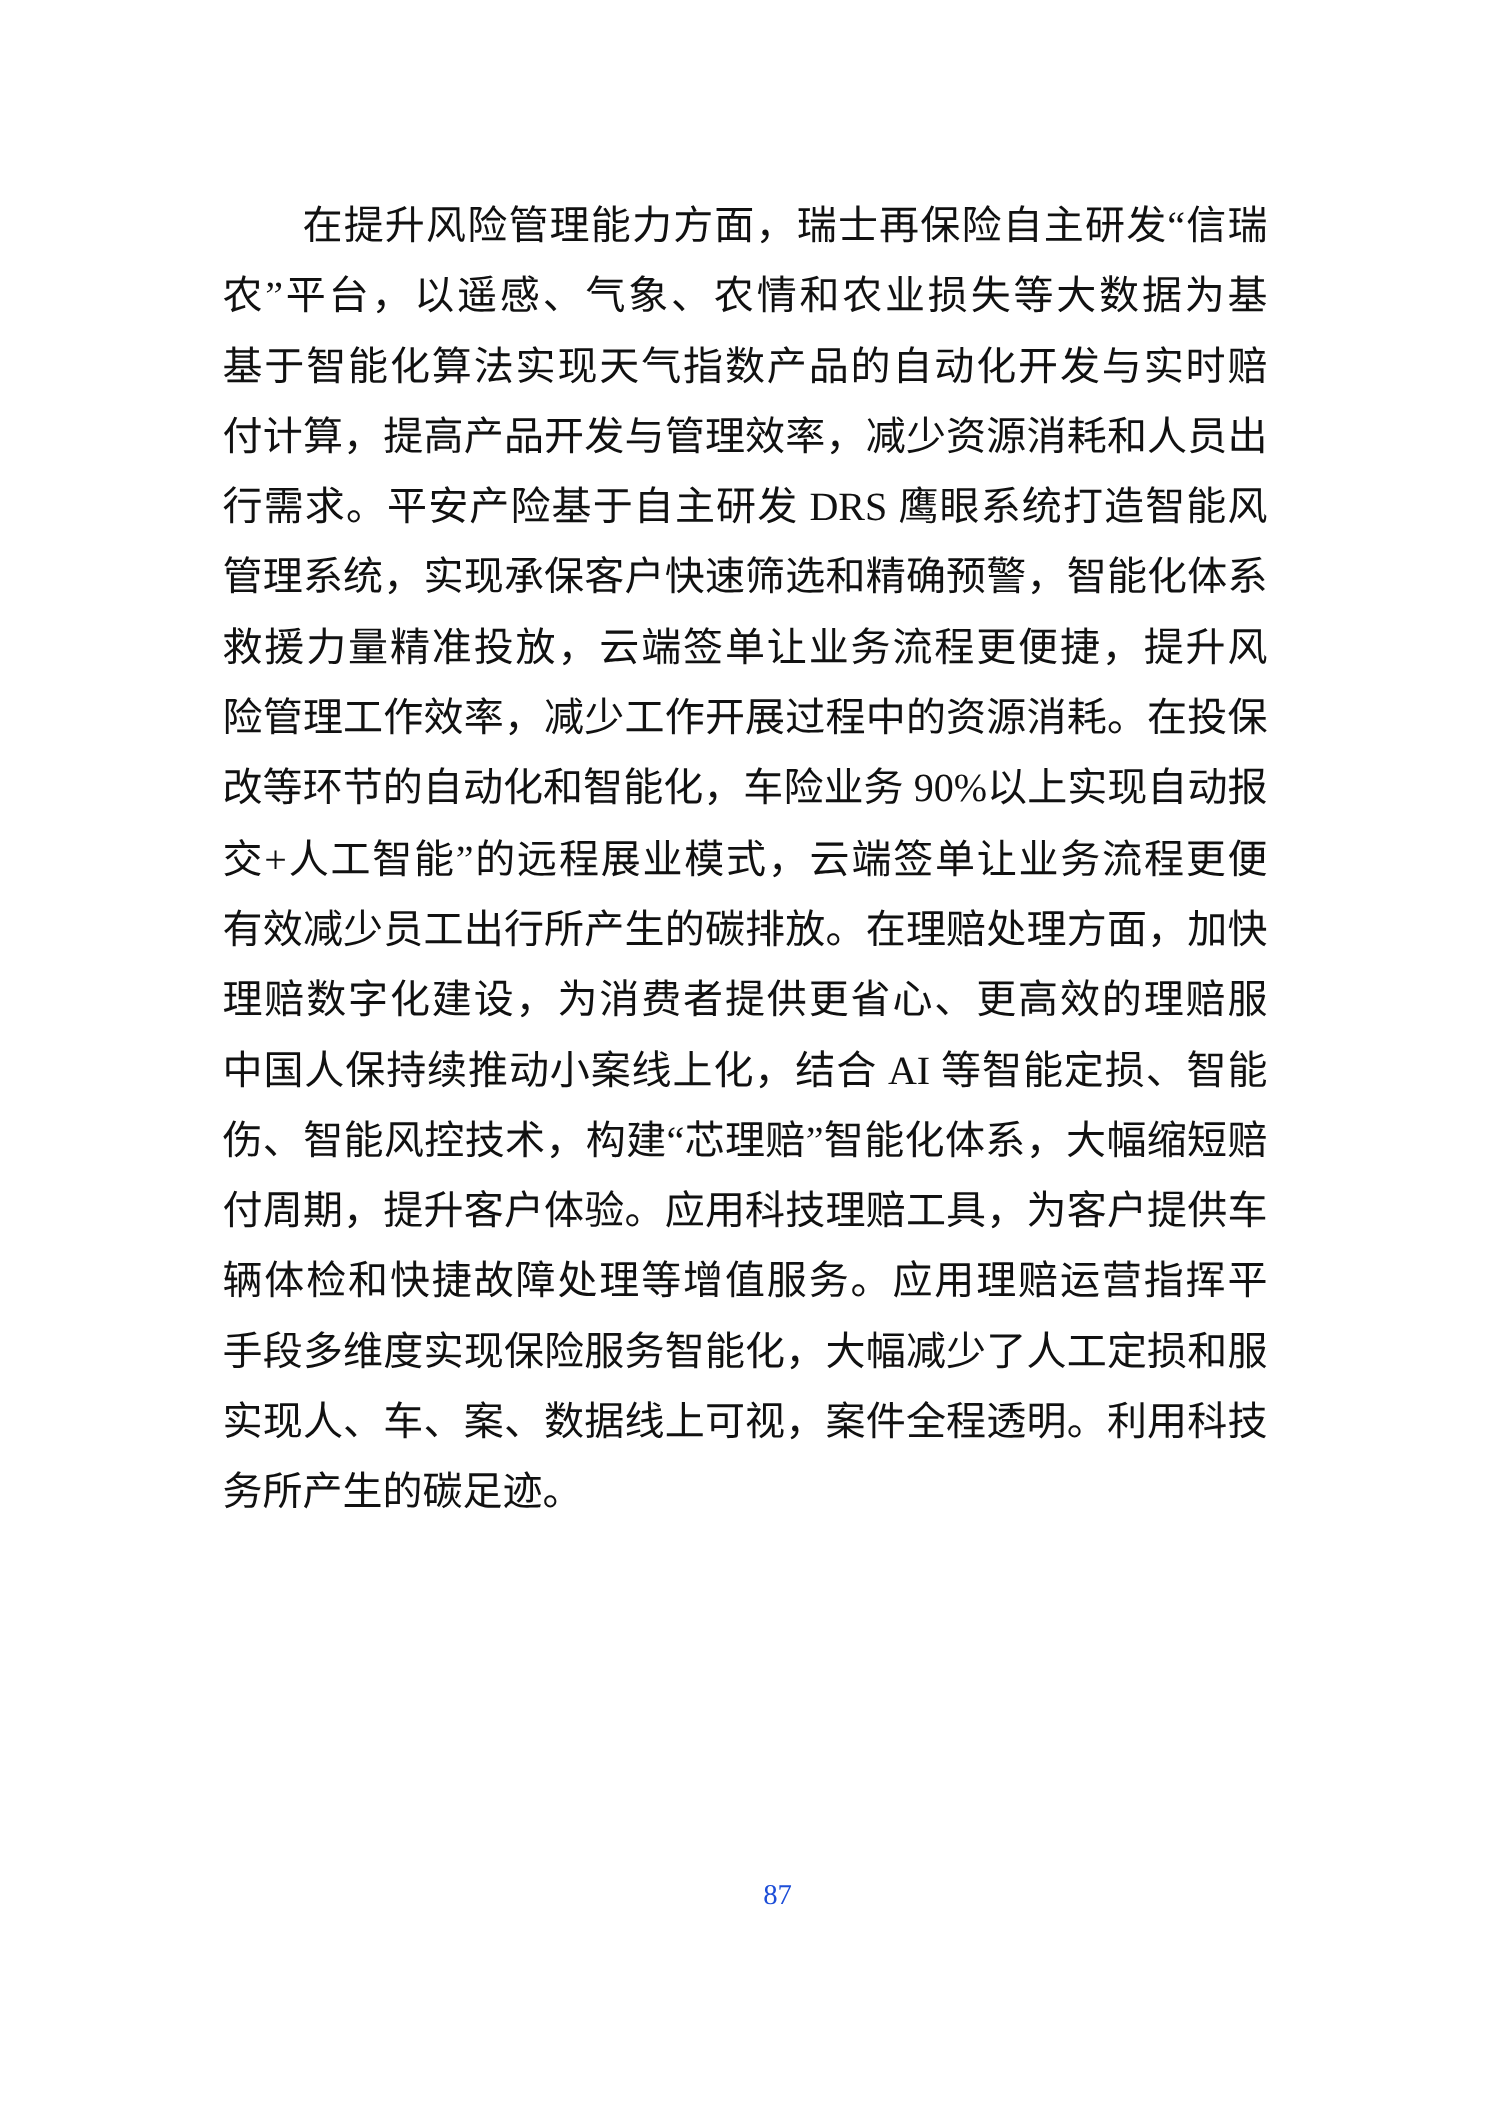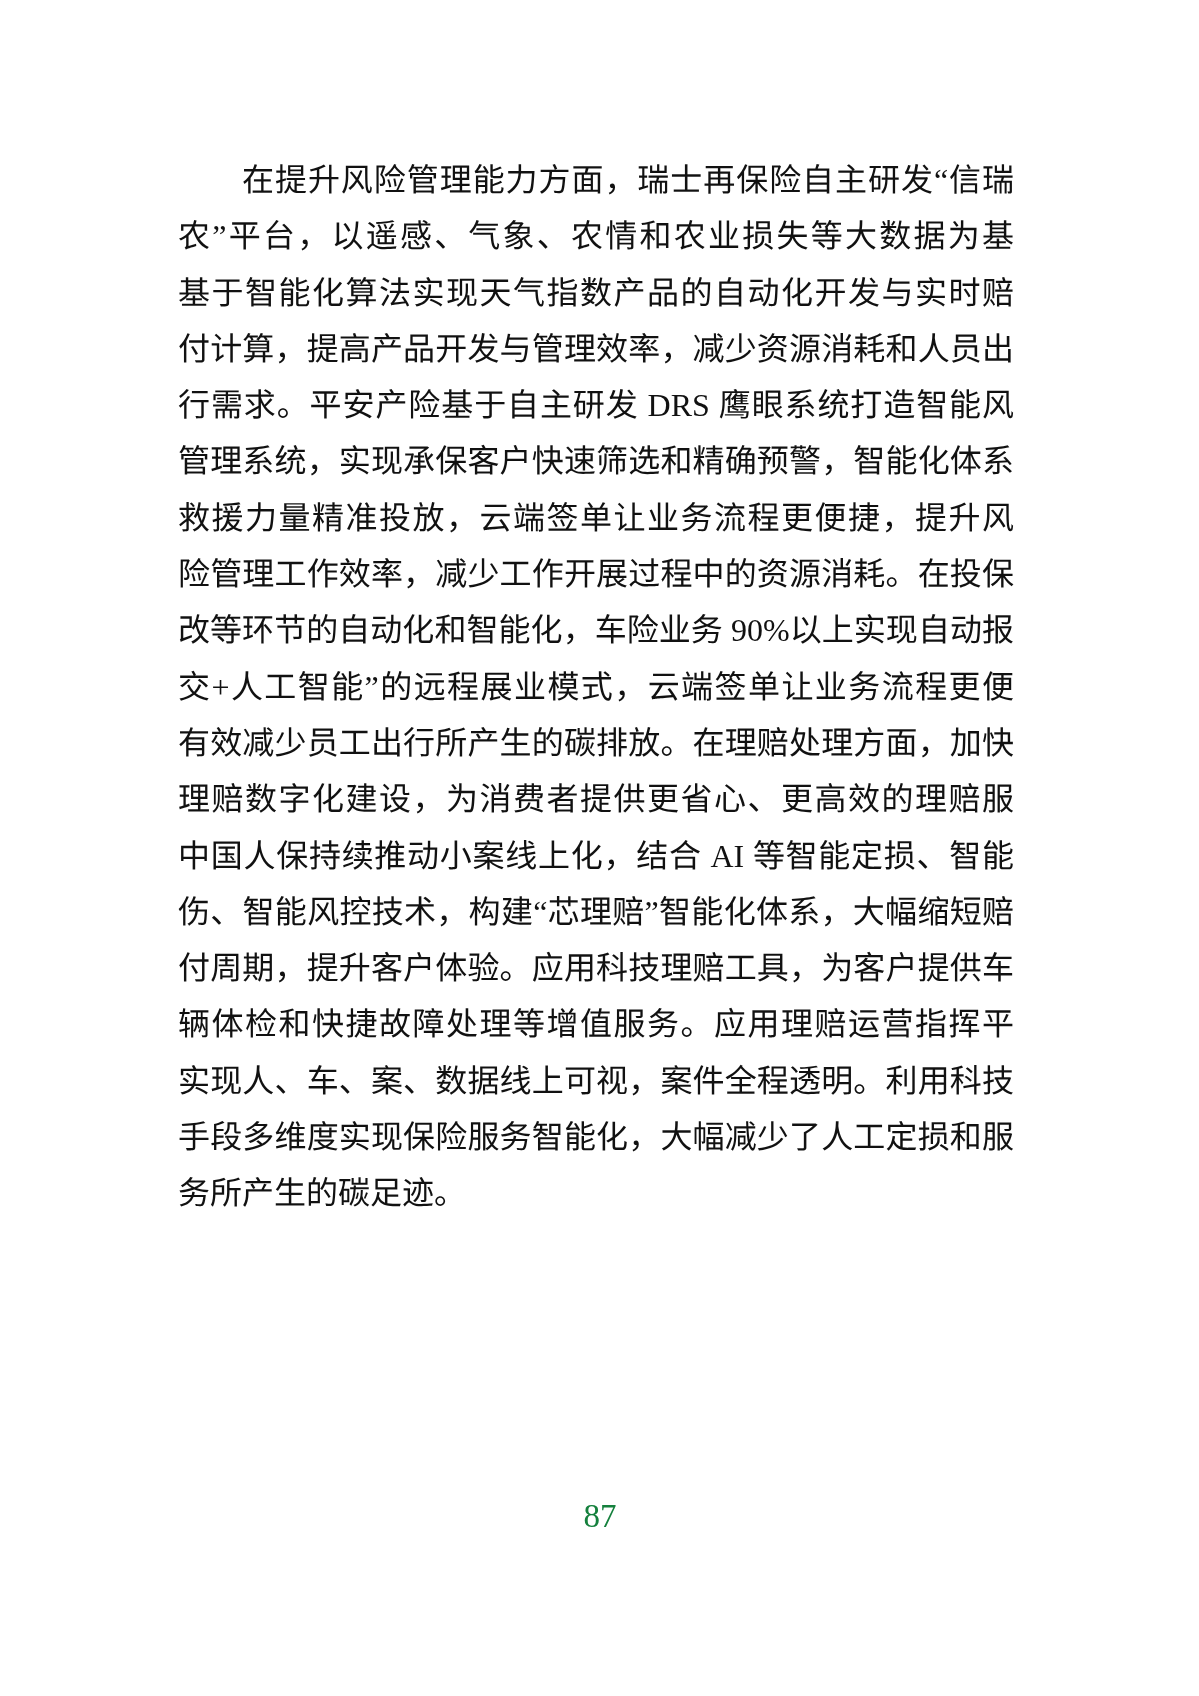--- a/index.html
+++ b/index.html
@@ -43,26 +43,26 @@
   }
   .line.first {
     text-indent: 64px;
   }
   .line.last {
     text-align: right;
     text-align-last: left;
   }
   .footer-pagenum {
     position: absolute;
-    left: 600px;
+    left: 622px;
     top: 1499px;
     transform: translateX(-50%);
-    font-size: 33px;
+    font-size: 23px;
     line-height: 34px;
-    color: #15803d;
+    color: #1d4ed8;
   }
 </style>
 </head>
 <body>
 
 <div class="page">
   <div class="textblock">
       <div class="line first">在提升风险管理能力方面，瑞士再保险自主研发“信瑞智</div>
       <div class="line">农”平台，以遥感、气象、农情和农业损失等大数据为基础，</div>
       <div class="line">基于智能化算法实现天气指数产品的自动化开发与实时赔</div>
@@ -72,18 +72,18 @@
       <div class="line">救援力量精准投放，云端签单让业务流程更便捷，提升风</div>
       <div class="line">险管理工作效率，减少工作开展过程中的资源消耗。在投保</div>
       <div class="line">改等环节的自动化和智能化，车险业务 90%以上实现自动报</div>
       <div class="line">交+人工智能”的远程展业模式，云端签单让业务流程更便捷，</div>
       <div class="line">有效减少员工出行所产生的碳排放。在理赔处理方面，加快</div>
       <div class="line">理赔数字化建设，为消费者提供更省心、更高效的理赔服务。</div>
       <div class="line">中国人保持续推动小案线上化，结合 AI 等智能定损、智能人</div>
       <div class="line">伤、智能风控技术，构建“芯理赔”智能化体系，大幅缩短赔</div>
       <div class="line">付周期，提升客户体验。应用科技理赔工具，为客户提供车</div>
       <div class="line">辆体检和快捷故障处理等增值服务。应用理赔运营指挥平台，</div>
+      <div class="line">手段多维度实现保险服务智能化，大幅减少了人工定损和服</div>
       <div class="line">实现人、车、案、数据线上可视，案件全程透明。利用科技</div>
-      <div class="line">手段多维度实现保险服务智能化，大幅减少了人工定损和服</div>
       <div class="line last">务所产生的碳足迹。</div>
     </div>
   <div class="footer-pagenum">87</div>
 </div>
 
 </body></html>

